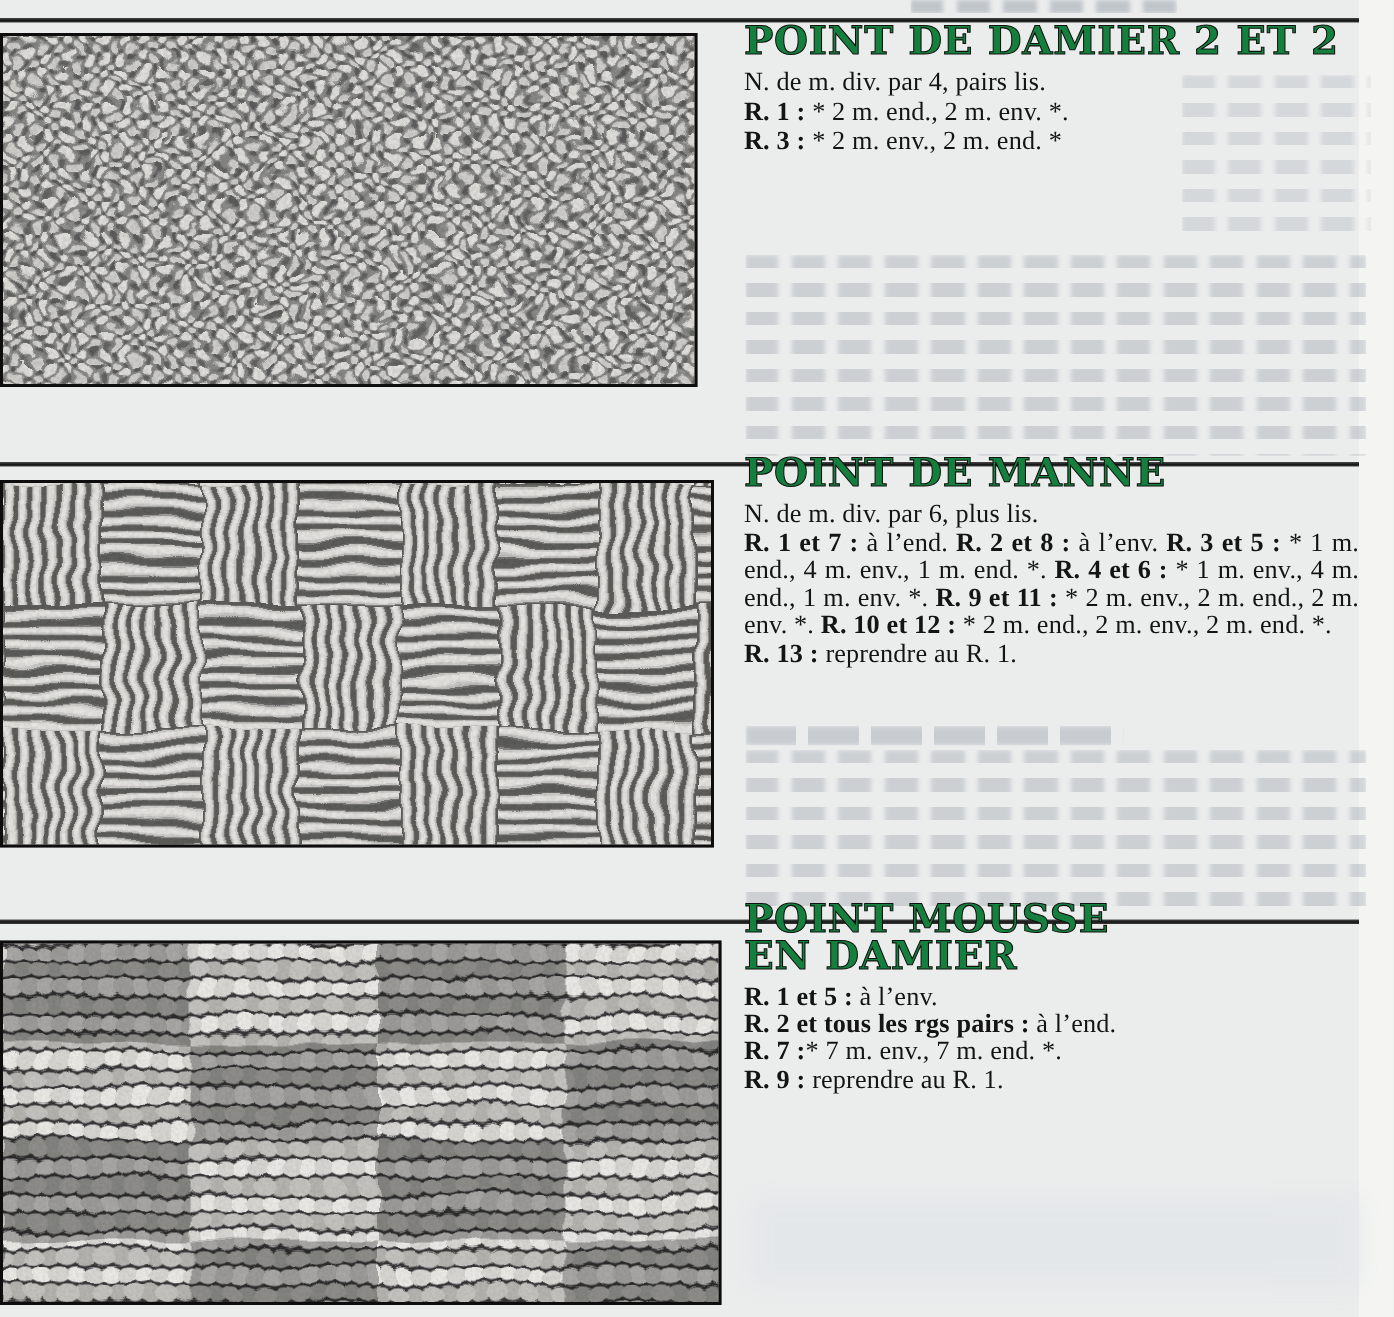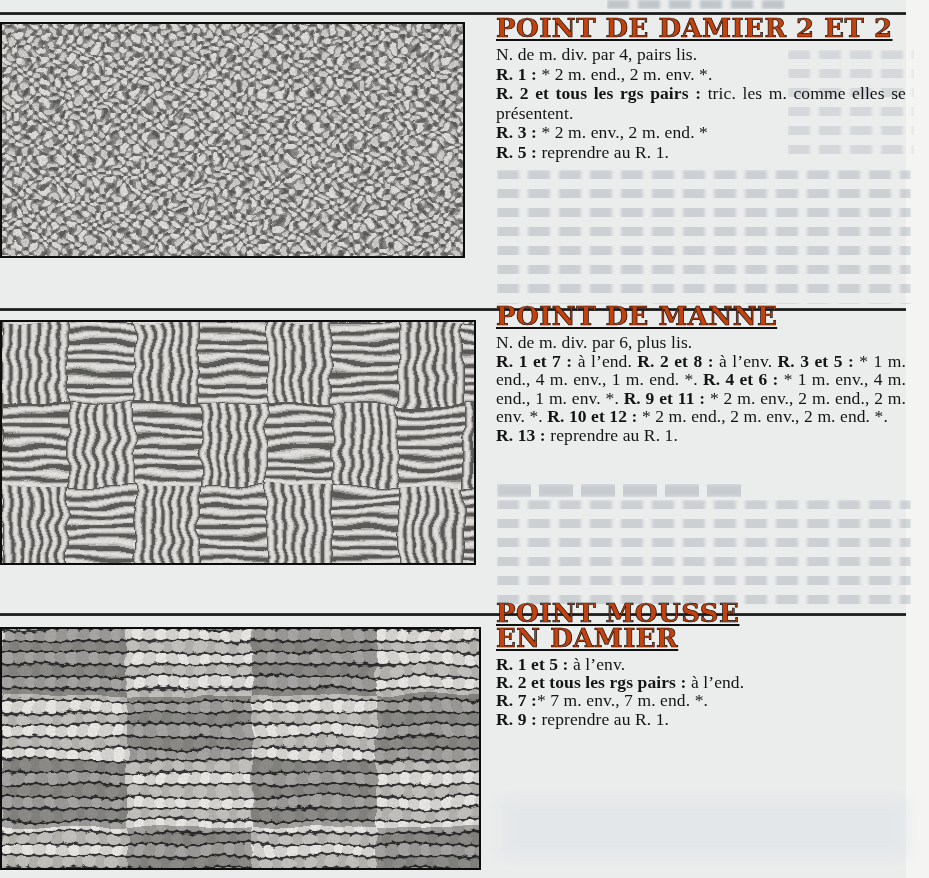--- a/index.html
+++ b/index.html
@@ -21,21 +21,21 @@
   .photo1{top:22px;width:461px;height:232px}
   .photo2{top:320px;width:472px;height:241px}
   .photo3{top:627px;width:477px;height:239px}
 
   
   .sec{position:absolute;left:496px;width:410px;color:#141414}
   .sec1{top:16px}.sec2{top:304px}.sec3{top:601px}
   .title{
     font-family:"DejaVu Serif",serif;font-weight:bold;
     font-size:26px;line-height:25px;letter-spacing:.5px;
-    margin:0 0 4px 0;white-space:pre-line;color:#c2410c;text-decoration:underline;
+    margin:0 0 4px 0;white-space:pre-line;color:#15803d;
     -webkit-text-stroke:.7px #101010;
   }
   .bodytxt p{margin:0;font-size:17.5px;text-align:justify;letter-spacing:.1px}
   .sec1 .bodytxt p{line-height:19.5px}
   .sec2 .bodytxt p{line-height:18.6px}
   .sec3 .bodytxt p{line-height:18.2px}
   .bodytxt b{font-weight:bold}
 
   
   .ghost{
@@ -155,23 +155,21 @@
         <rect x="-20" y="-20" width="517" height="279" fill="url(#p-check)" opacity="0.3"></rect>
       </g>
     </svg>
   </div>
 
   <section class="sec sec1">
     <h2 class="title">POINT DE DAMIER 2 ET 2</h2>
     <div class="bodytxt">
         <p><span>N. de m. div. par 4, pairs lis.</span></p>
         <p><b>R. 1 : </b><span>* 2 m. end., 2 m. env. *.</span></p>
-        <p><b>R. 2 et tous les rgs pairs : </b><span>tric. les m. comme elles se présentent.</span></p>
         <p><b>R. 3 : </b><span>* 2 m. env., 2 m. end. *</span></p>
-        <p><b>R. 5 : </b><span>reprendre au R. 1.</span></p>
       </div>
   </section>
 
   <section class="sec sec2">
     <h2 class="title">POINT DE MANNE</h2>
     <div class="bodytxt">
         <p><span>N. de m. div. par 6, plus lis.</span></p>
         <p><b>R. 1 et 7 : </b><span>à l’end. </span><b>R. 2 et 8 : </b><span>à l’env. </span><b>R. 3 et 5 : </b><span>* 1 m. end., 4 m. env., 1 m. end. *. </span><b>R. 4 et 6 : </b><span>* 1 m. env., 4 m. end., 1 m. env. *. </span><b>R. 9 et 11 : </b><span>* 2 m. env., 2 m. end., 2 m. env. *. </span><b>R. 10 et 12 : </b><span>* 2 m. end., 2 m. env., 2 m. end. *.</span></p>
         <p><b>R. 13 : </b><span>reprendre au R. 1.</span></p>
       </div>

